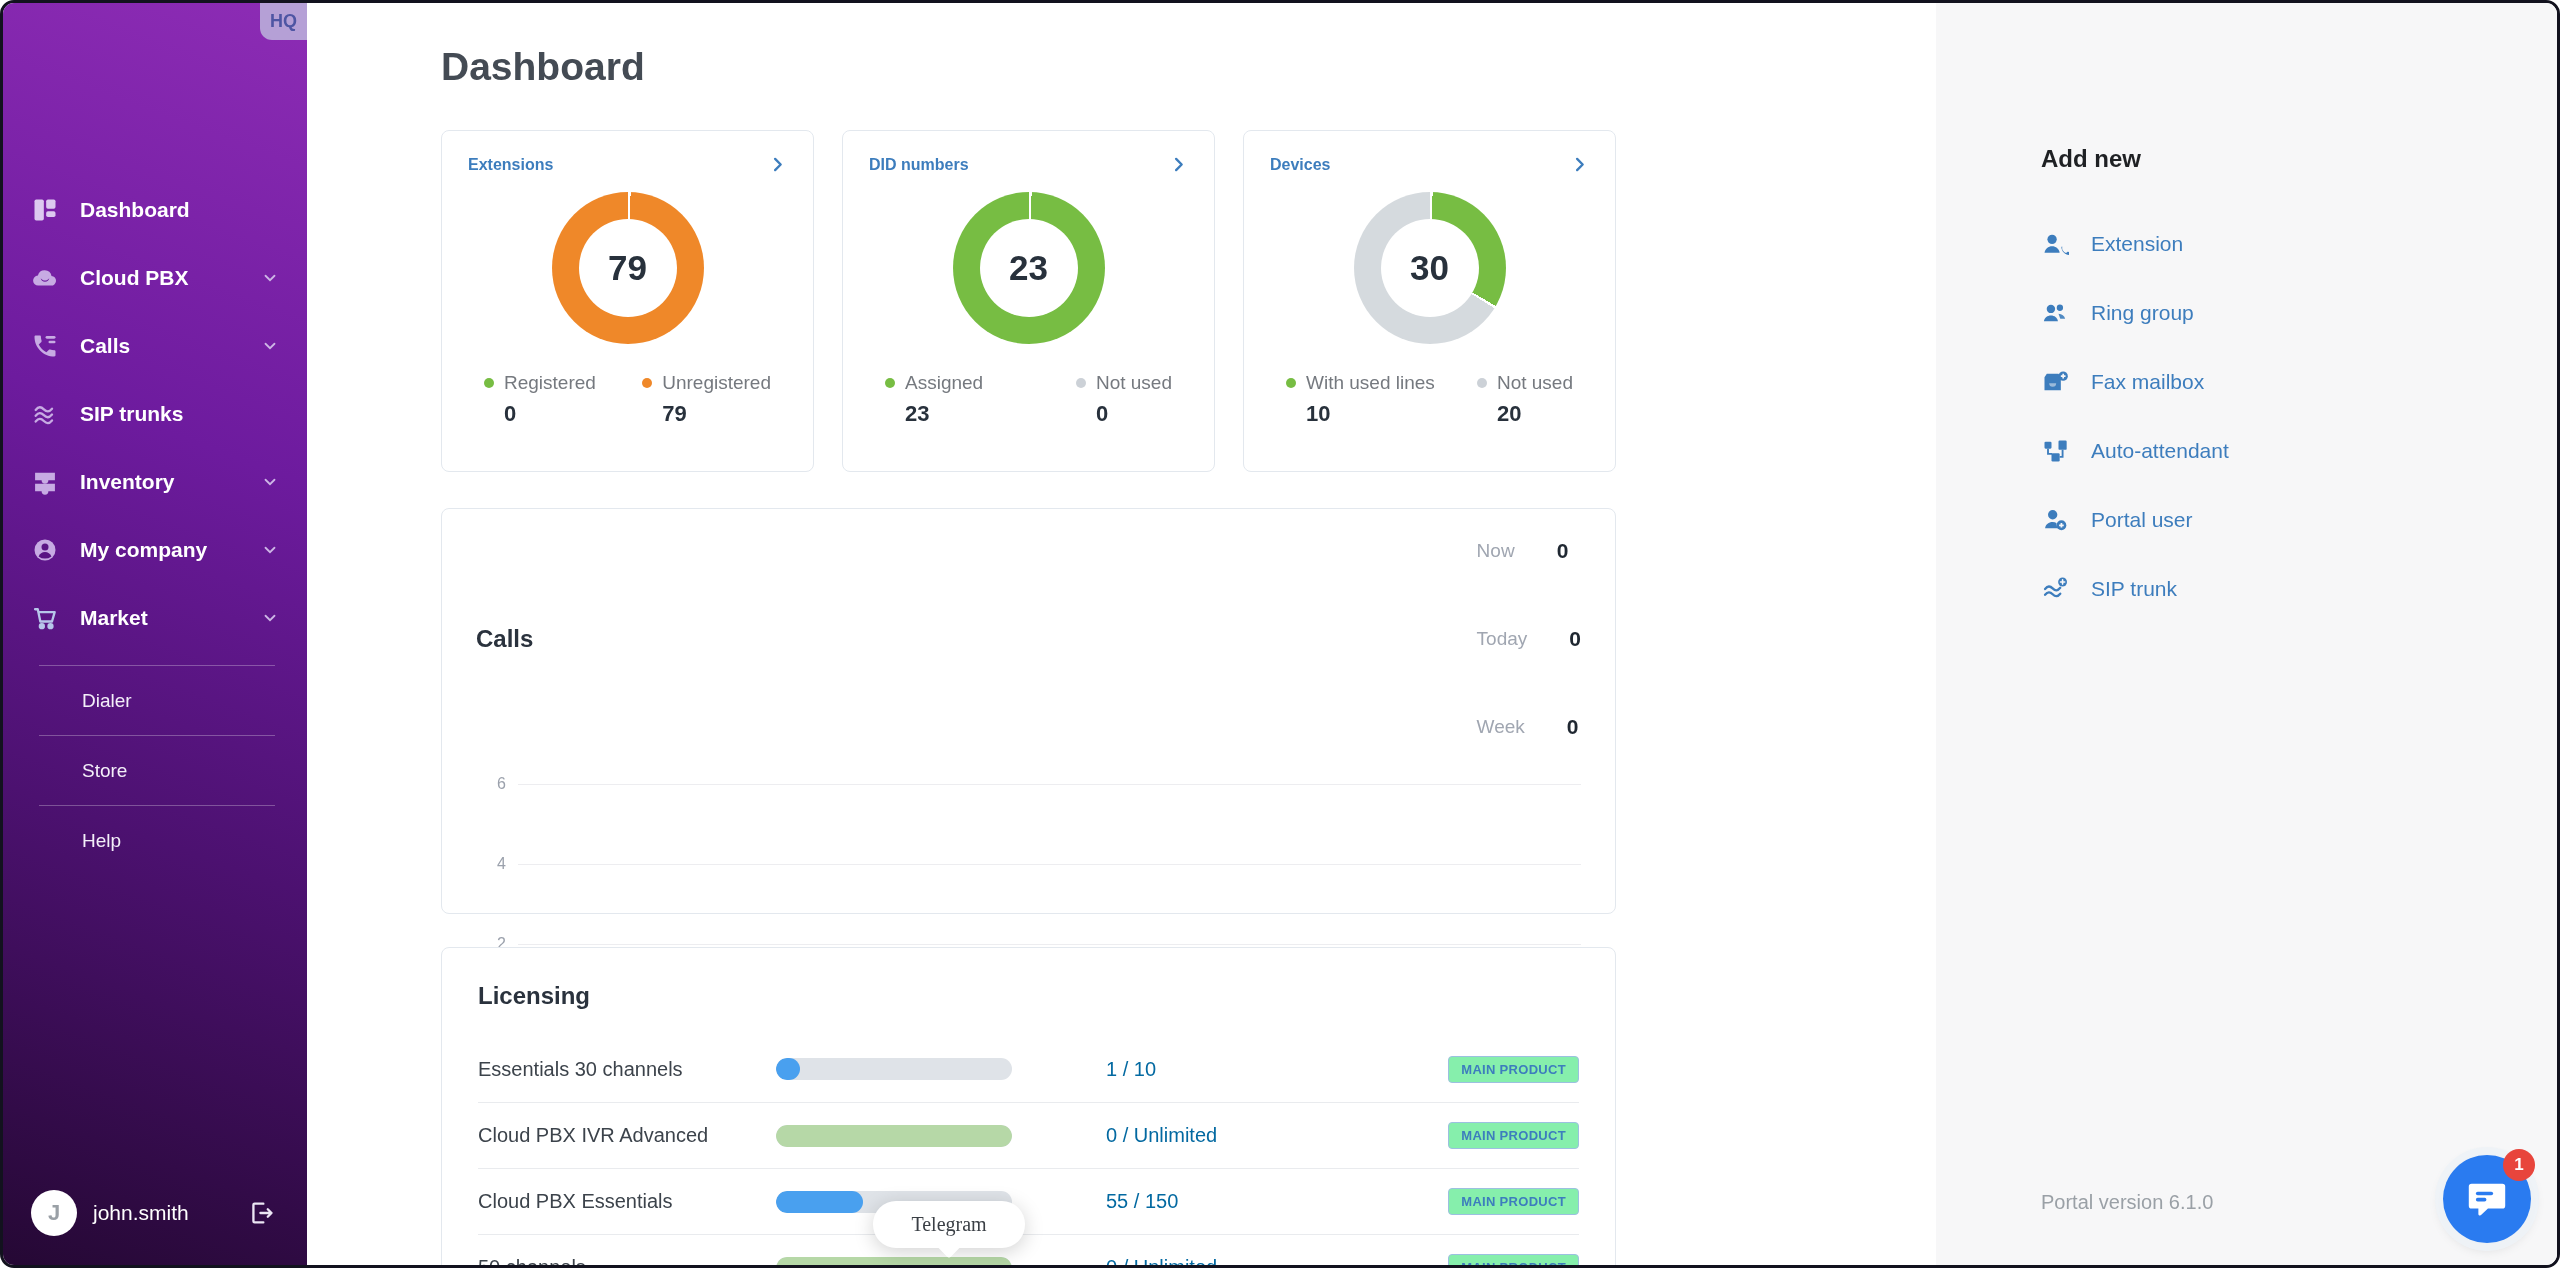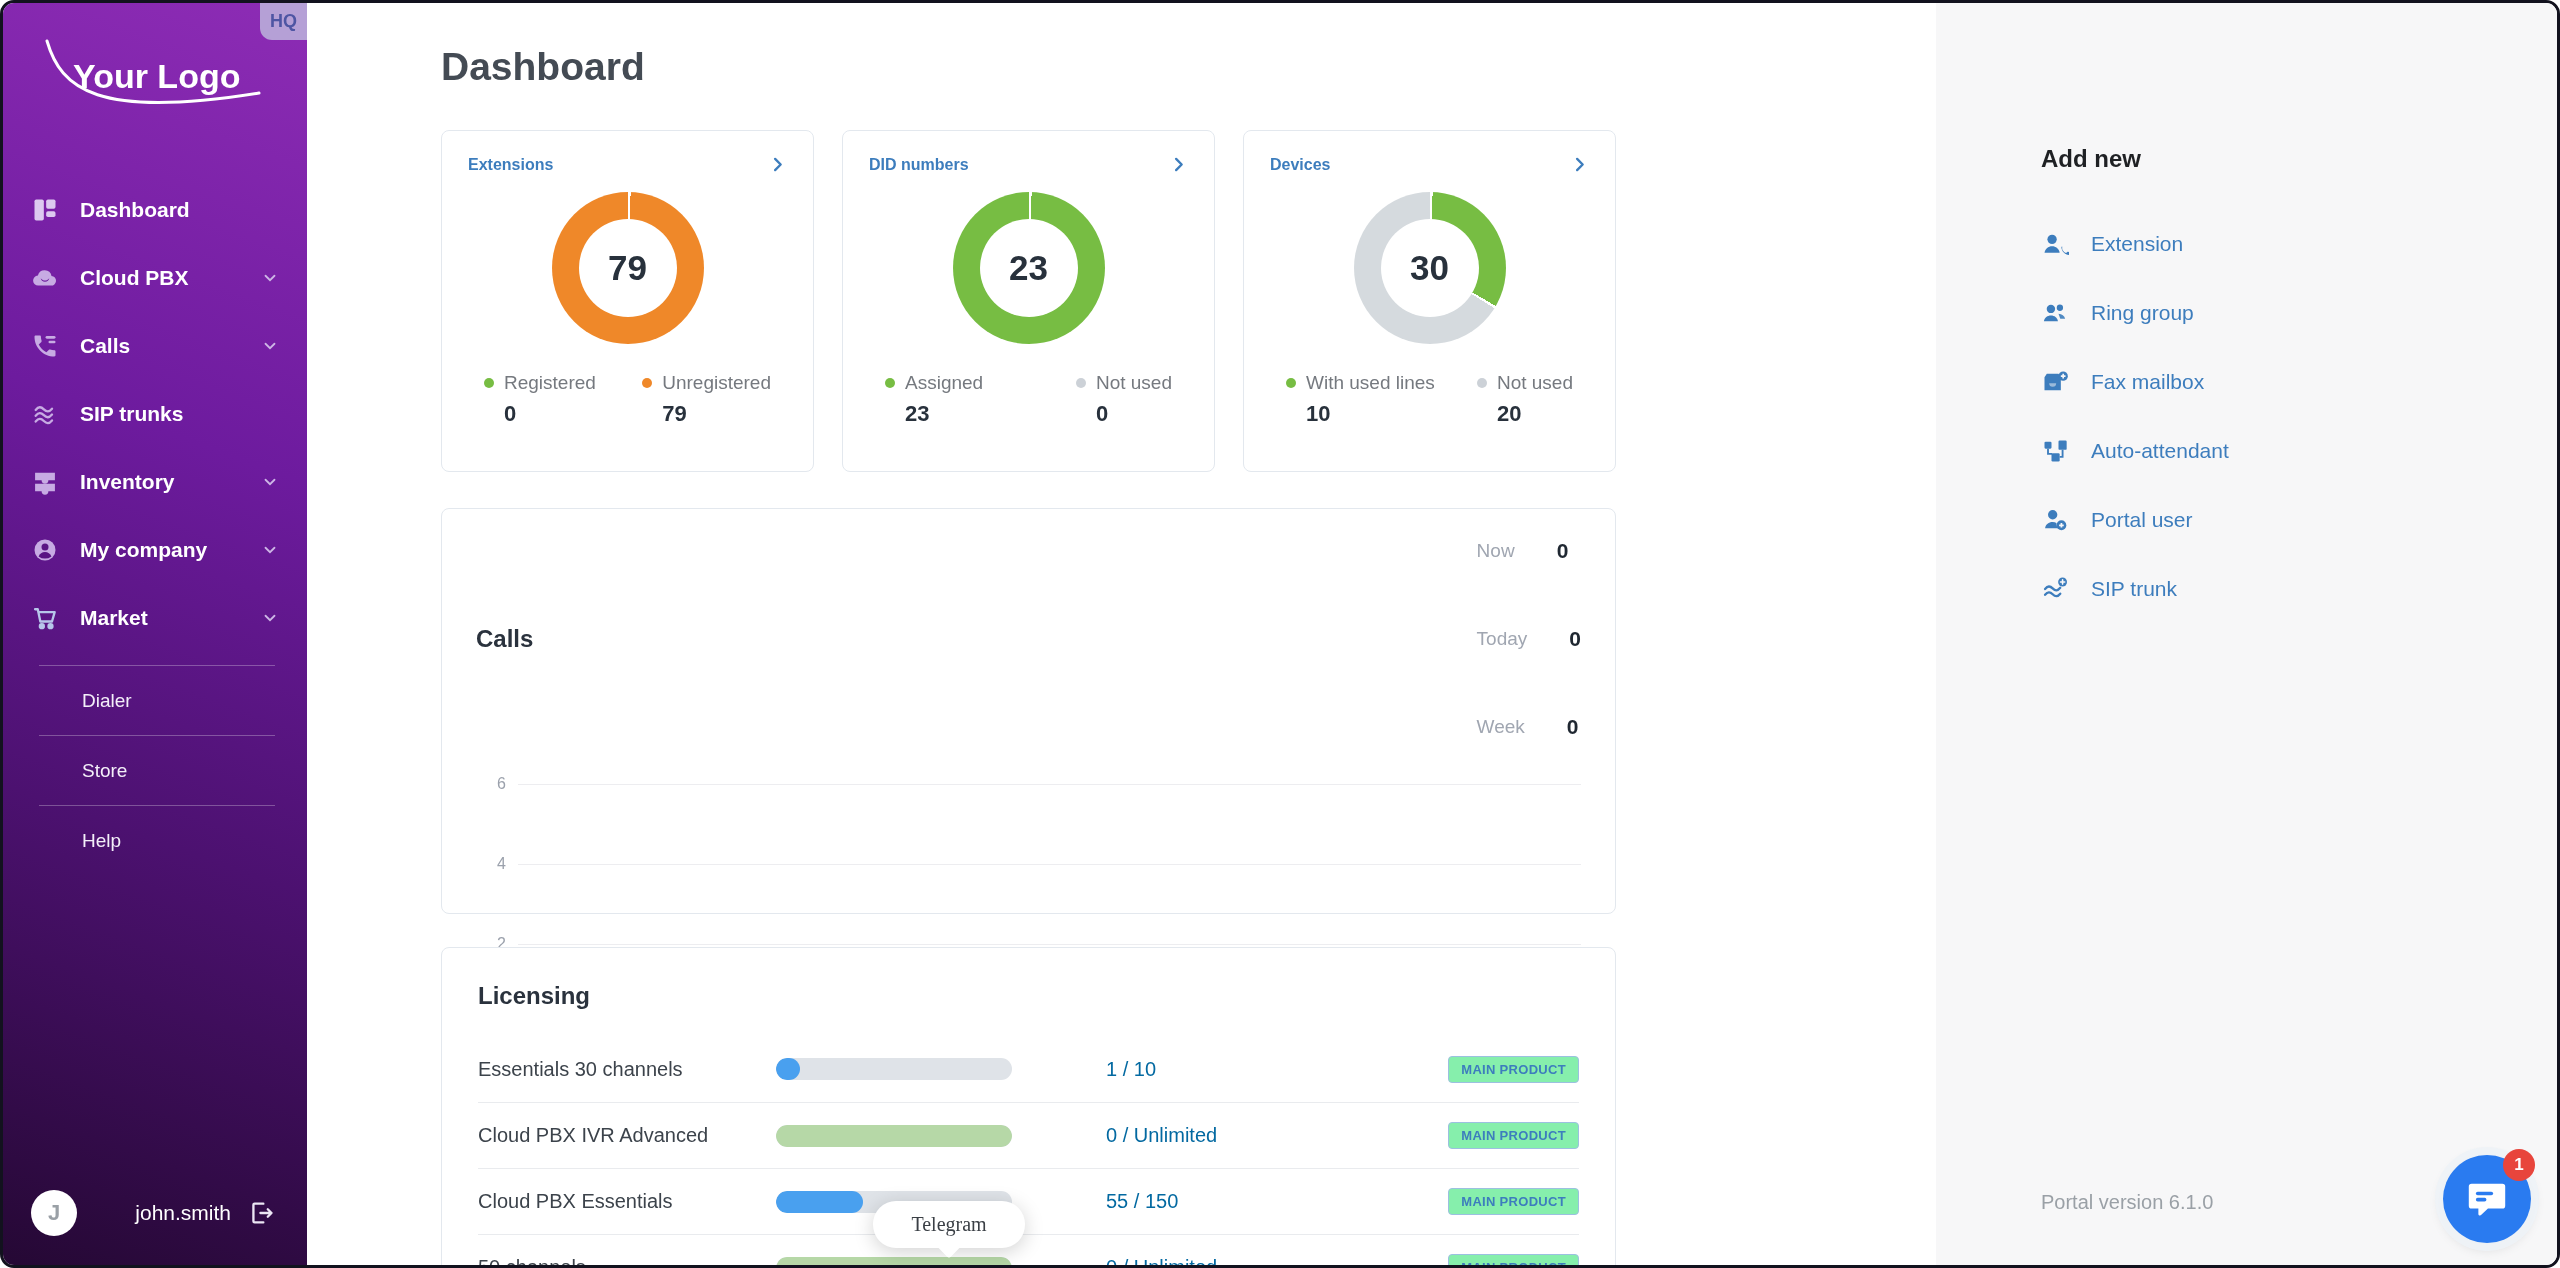--- a/index.html
+++ b/index.html
@@ -4,21 +4,21 @@
 <style>
   * { box-sizing: border-box; margin: 0; padding: 0; }
   html,body { background:#fff; }
   body { font-family: "Liberation Sans", "DejaVu Sans", sans-serif; }
 
   .frame { position:relative; width:2560px; height:1268px; border:3px solid #12121e;
            border-radius:14px; overflow:hidden; background:#fff; }
 
   
   .sidebar { position:absolute; left:0; top:0; bottom:0; width:304px;
-             background:linear-gradient(200deg,#8d2cb5 0%,#6d1b9e 35%,#4c1170 65%,#250834 100%);text-align:right; }
+             background:linear-gradient(200deg,#8d2cb5 0%,#6d1b9e 35%,#4c1170 65%,#250834 100%); }
   .hq-badge { position:absolute; top:0; right:0; width:47px; height:37px; background:#b5a0d6;
               color:#4e55a3; font-size:18px; font-weight:bold; display:flex; align-items:center;
               justify-content:center; border-radius:0 0 0 12px; }
   .logo { position:absolute; top:24px; left:24px; width:252px; height:104px; }
   .logo svg { position:absolute; inset:0; }
   .logo-text { position:absolute; left:46px; top:30px; font-size:34px; font-weight:bold; color:#fff; white-space:nowrap; }
 
   .menu { position:absolute; top:173px; left:0; right:0; }
   .menu-item { height:68px; display:flex; align-items:center; padding:0 28px; cursor:pointer; }
   .mi-icon { width:28px; height:28px; margin-right:21px; color:#c7abe3; flex:none; }
@@ -112,26 +112,20 @@
                align-items:center; justify-content:center; }
 </style>
 </head>
 <body>
 
 <div class="frame">
 
   <nav class="sidebar">
     <div class="hq-badge">HQ</div>
 
-    <div class="logo">
-      <svg viewBox="0 0 252 104">
-        <path d="M20 14 C 34 62, 70 92, 232 66" stroke="#fff" stroke-width="3" fill="none" stroke-linecap="round"></path>
-      </svg>
-      <div class="logo-text">Your Logo</div>
-    </div>
 
     <div class="menu">
       <div class="menu-item">
         <span class="mi-icon" style="color:#dcc9f0;">
           <svg viewBox="0 0 24 24" fill="currentColor">
               <rect x="3" y="3" width="8" height="18" rx="1.5"></rect>
               <rect x="13" y="3" width="8" height="8" rx="1.5"></rect>
               <rect x="13" y="13" width="8" height="5" rx="1.5"></rect>
             </svg>
         </span>

